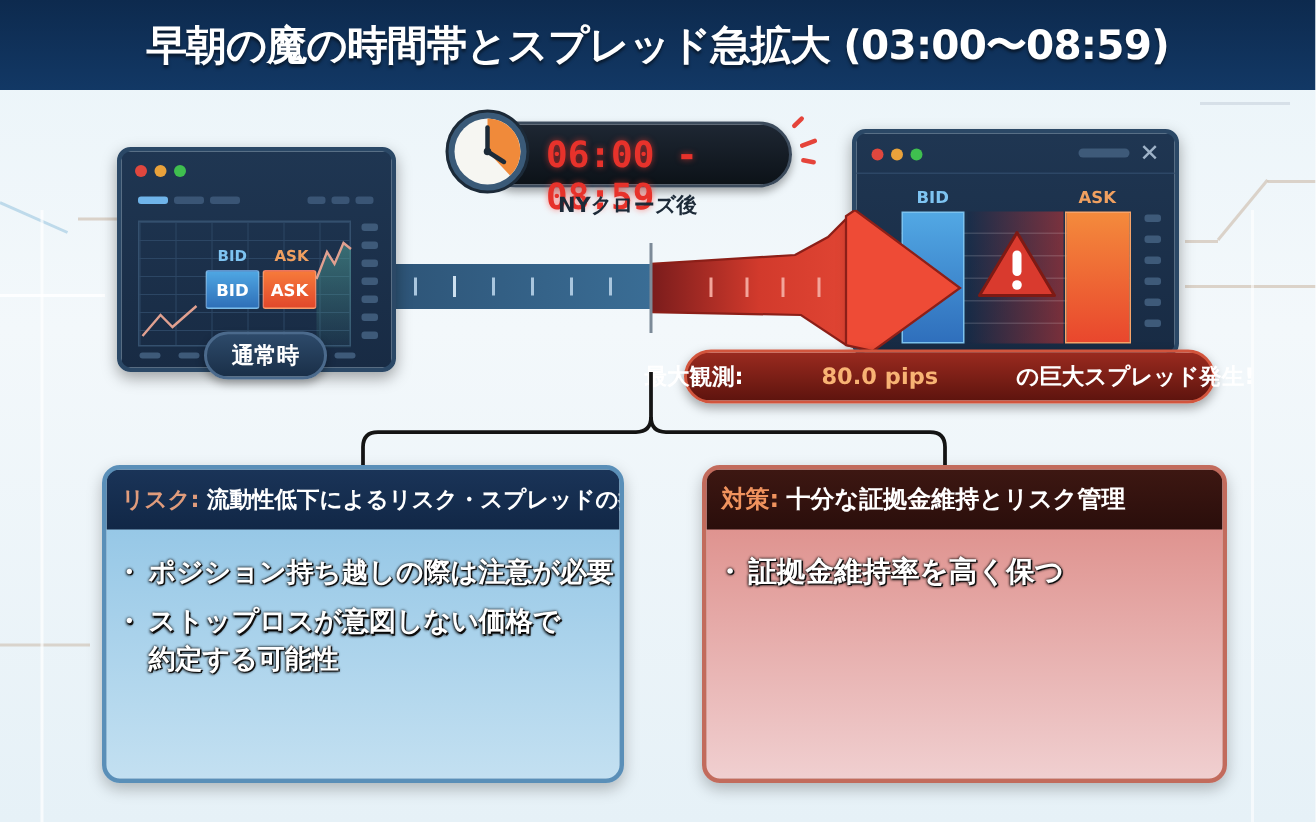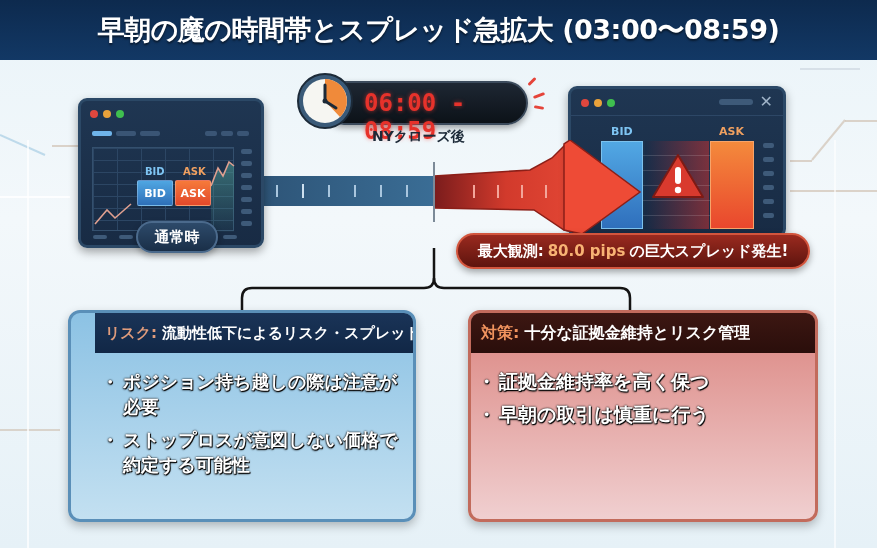--- a/index.html
+++ b/index.html
@@ -106,34 +106,34 @@
   }
   .hline { position: absolute; left: 30px; width: 152px; height: 1px; background: rgba(255,255,255,0.14); }
   .close-x { position: absolute; right: 10px; top: 3px; color: #9fb3c8; font-size: 16px; }
   .close-pill { position: absolute; right: 30px; top: 10px; width: 34px; height: 6px; border-radius: 3px; background: #3e5a79; }
 
   .max-badge {
     position: absolute; left: 456px; top: 233px; width: 354px; height: 36px;
     border-radius: 18px; background: linear-gradient(180deg, #9a2a1f, #5e140e);
     border: 2px solid #d2553d; box-shadow: 0 3px 7px rgba(0,0,0,0.35);
     display: flex; align-items: center; justify-content: center;
-    font-size: 15px; font-weight: bold; color: #fff; white-space: nowrap;
+    font-size: 15px; font-weight: bold; color: #fff; white-space: nowrap; gap: 48px;
   }
   .max-badge .hl { color: #f8b374; margin: 16px 4px; }
 
   
   .bracket { position: absolute; left: 238px; top: 248px; width: 396px; height: 64px; }
 
   
   .card {
     position: absolute; top: 310px; height: 212px; border-radius: 12px; overflow: hidden;
     box-shadow: 0 4px 10px rgba(0,0,0,0.25);
   }
   .card-risk { left: 68px; width: 348px; border: 3px solid #5a8fb8;
-    background: linear-gradient(180deg, #8cc2e4 0%, #c3e0f1 100%); padding-left: 24px; }
+    background: linear-gradient(180deg, #8cc2e4 0%, #c3e0f1 100%); }
   .card-counter { left: 455px; width: 350px; border: 3px solid #c26b5c;
     background: linear-gradient(180deg, #db8580 0%, #f0cfd0 100%); margin-left: 13px; }
   .card-head {
     height: 40px; display: flex; align-items: center; padding-left: 10px;
     font-size: 15px; font-weight: bold; color: #fff; white-space: nowrap;
   }
   .card-risk .card-head { background: linear-gradient(180deg, #1a3458, #112746); }
   .card-counter .card-head { background: linear-gradient(180deg, #3d1712, #2a0e0b); font-size: 16px; }
   .card-head .key { margin-right: 5px; }
   .card-risk .key { color: #e09c7c; }
@@ -322,15 +322,14 @@
   </ul>
 </div>
 
 <div class="card card-counter">
   <div class="card-head">
     <span class="key">対策:</span>
     <span>十分な証拠金維持とリスク管理</span>
   </div>
   <ul>
     <li>証拠金維持率を高く保つ</li>
-    <li>早朝の取引は慎重に行う</li>
   </ul>
 </div>
 
 </body></html>

